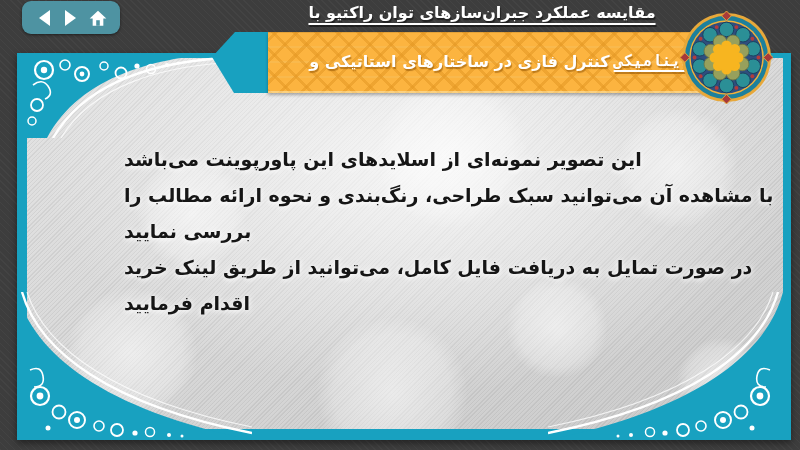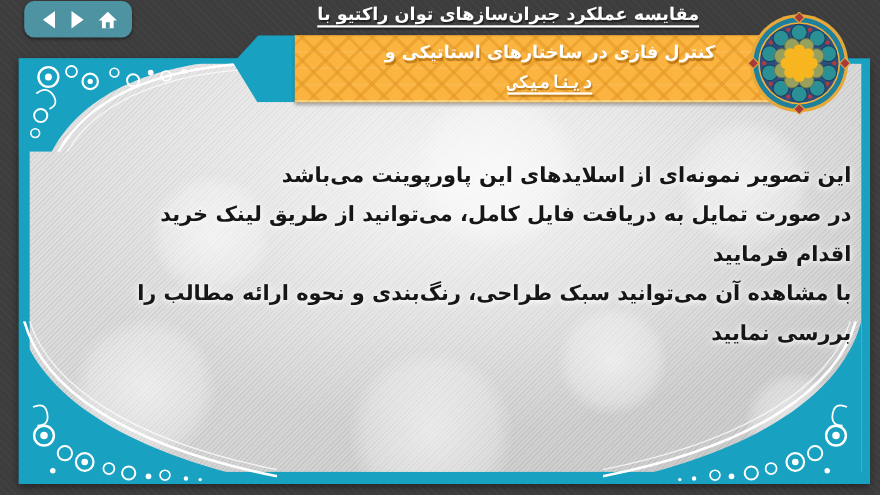--- a/index.html
+++ b/index.html
@@ -35,43 +35,43 @@
   
   .pencil-tip { position:absolute; left:212px; top:32px; }
   .banner {
     position:absolute; left:268px; top:32px; width:480px; height:61px;
     background-color:#fcb440;
     background-image:
       repeating-linear-gradient(45deg,  rgba(228,152,36,0.55) 0 3px, transparent 3px 15px),
       repeating-linear-gradient(-45deg, rgba(228,152,36,0.55) 0 3px, transparent 3px 15px),
       repeating-linear-gradient(0deg,   rgba(246,190,90,0.5)  0 2px, transparent 2px 15px);
     box-shadow:0 2px 3px rgba(0,0,0,0.3), inset 0 -2px 0 rgba(255,230,170,0.55), inset 0 1px 0 rgba(190,120,20,0.35);
-    display:flex; flex-direction:column; align-items:center; justify-content:center;
+    display:flex; flex-direction:row; align-items:center; justify-content:center;
     gap:4px; padding:2px 30px 4px 14px;
   }
   .title-line1 {
-    position:absolute; left:242px; top:3px; width:440px;
+    position:absolute; left:262px; top:3px; width:440px;
     text-align:center; direction:rtl;
     color:#ffffff; font-size:16px; font-weight:bold;
     text-shadow:1px 2px 1px rgba(0,0,0,0.45);
     text-decoration:underline; text-underline-offset:5px; text-decoration-thickness:2px;
   }
   .banner-line {
     direction:rtl; color:#ffffff; font-size:16px; font-weight:bold; line-height:1.5;
     text-shadow:1px 2px 1px rgba(140,80,0,0.55);
     white-space:nowrap;
   }
   .banner-line.underlined { text-decoration:underline; text-underline-offset:4px; text-decoration-thickness:2px;font-family:Liberation Mono, monospace; }
 
   .mandala { position:absolute; left:680px; top:11px; width:93px; height:93px; }
 
   
   .body-text {
     position:absolute; right:26px; top:141px; width:650px;
-    direction:rtl; text-align:right;
+    direction:rtl; text-align:left;
     color:#161616; font-size:19px; font-weight:bold; line-height:36px;
     text-shadow:0 1px 5px rgba(255,255,255,0.95), 0 0 10px rgba(255,255,255,0.8);
   }
 
   
   .navbar {
     position:absolute; left:22px; top:1px; width:98px; height:33px;
     background:#4e93a2; border-radius:9px;
     box-shadow:0 1px 3px rgba(0,0,0,0.5);
     display:flex; align-items:center; justify-content:space-evenly;
@@ -229,22 +229,22 @@
     <g fill="#a83a3a" stroke="#e7a83a" stroke-width="1">
       <path d="M48 0 L53 5 L48 10 L43 5 Z"></path>
       <path d="M86 48 L91 43 L96 48 L91 53 Z"></path>
       <path d="M48 86 L53 91 L48 96 L43 91 Z"></path>
       <path d="M0 48 L5 43 L10 48 L5 53 Z"></path>
     </g>
   </svg>
 
   <div class="body-text">
     <div>این تصویر نمونه‌ای از اسلایدهای این پاورپوینت می‌باشد</div>
+    <div>با مشاهده آن می‌توانید سبک طراحی، رنگ‌بندی و نحوه ارائه مطالب را بررسی نمایید</div>
     <div>در صورت تمایل به دریافت فایل کامل، می‌توانید از طریق لینک خرید اقدام فرمایید</div>
-    <div>با مشاهده آن می‌توانید سبک طراحی، رنگ‌بندی و نحوه ارائه مطالب را بررسی نمایید</div>
   </div>
 
   <div class="navbar">
     <div class="nav-btn">
       <svg width="16" height="18" viewBox="0 0 16 18">
         <polygon points="14,1 3,9 14,17" fill="#ffffff"></polygon>
       </svg>
     </div>
     <div class="nav-btn">
       <svg width="16" height="18" viewBox="0 0 16 18">

